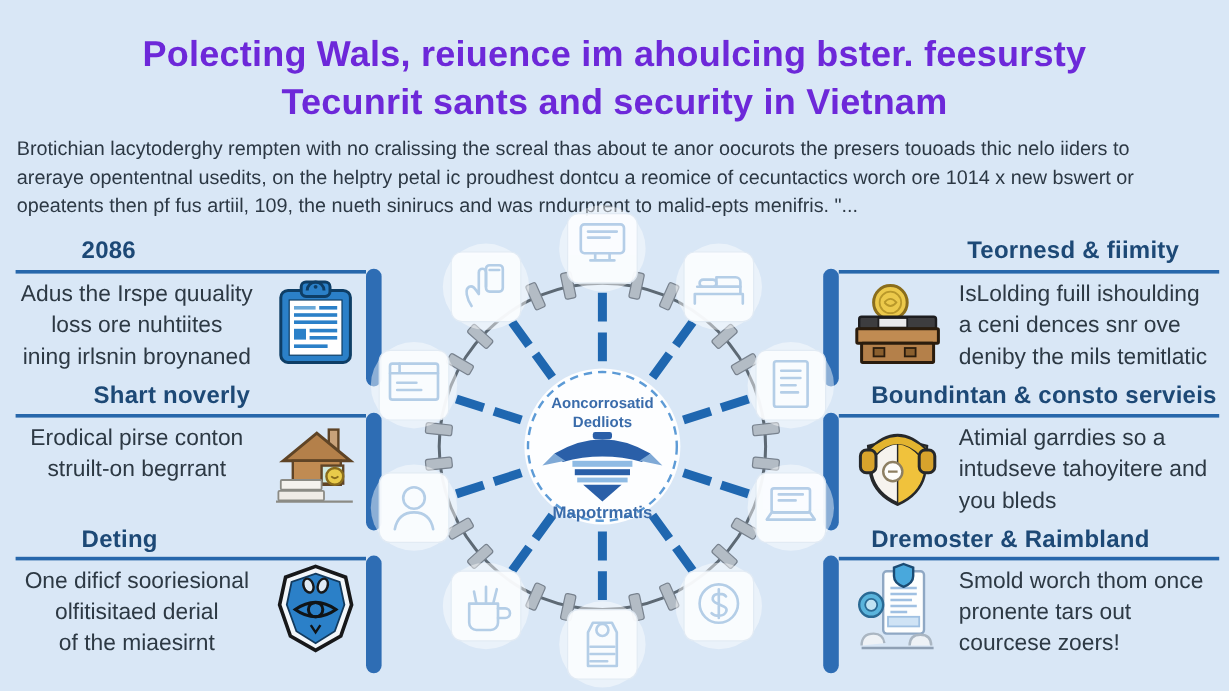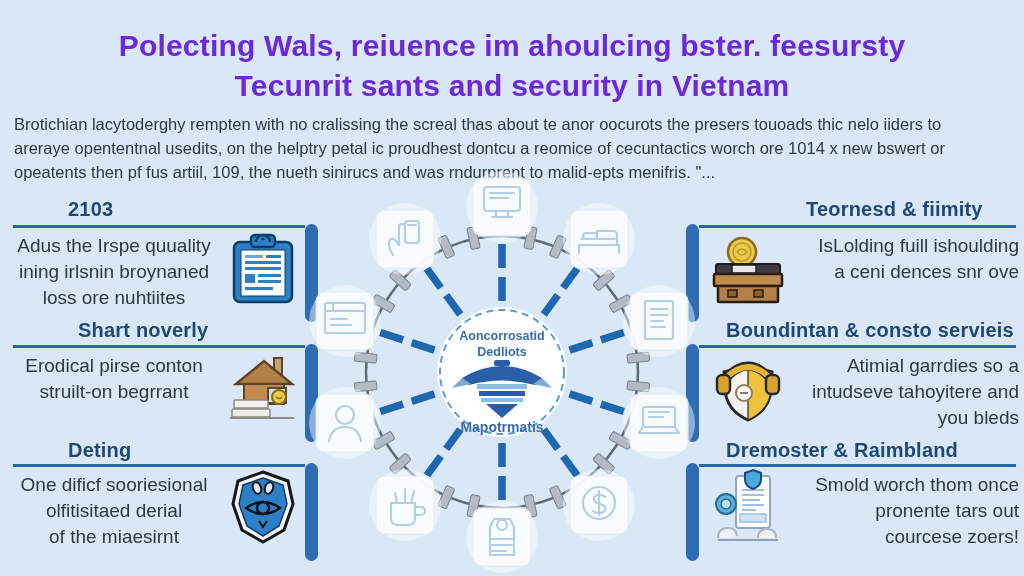--- a/index.html
+++ b/index.html
@@ -20,21 +20,21 @@
   .heading {
     position:absolute; font-weight:700; font-size:20px;
     color:#1d4976; letter-spacing:0.2px; white-space:nowrap;
   }
   .rule { position:absolute; height:3px; background:#2767ab; }
   .vbar {
     position:absolute; width:13px; height:98px;
     background:#2e6db4; border-radius:7px;
   }
   .itemtext {
-    position:absolute; font-size:19px; line-height:26px; color:#2d3944;text-align:right;
+    position:absolute; font-size:19px; line-height:26px; color:#2d3944;
   }
   .t-center { text-align:center; }
   .icon { position:absolute; }
   .sk * { stroke:#a9c6e4; stroke-width:2.2; fill:none;
           stroke-linecap:round; stroke-linejoin:round; }
   svg text { font-family:"Liberation Sans", sans-serif; }
   .ctext { fill:#3a6cab; font-weight:700; }
 </style>
 </head>
 <body>
@@ -43,27 +43,27 @@
   <div>Polecting Wals, reiuence im ahoulcing bster. feesursty</div>
   <div>Tecunrit sants and security in Vietnam</div>
 </div>
 
 <div class="intro">
   <div>Brotichian lacytoderghy rempten with no cralissing the screal thas about te anor oocurots the presers touoads thic nelo iiders to</div>
   <div>areraye opententnal usedits, on the helptry petal ic proudhest dontcu a reomice of cecuntactics worch ore 1014 x new bswert or</div>
   <div>opeatents then pf fus artiil, 109, the nueth sinirucs and was rndurprent to malid-epts menifris. "...</div>
 </div>
 
-<div class="heading" style="left:68px; top:198px;">2103</div>
+<div class="heading" style="left:68px; top:198px;">2086</div>
 <div class="rule" style="left:13px; top:225px; width:292px;"></div>
 <div class="vbar" style="left:305px; top:224px;"></div>
 <div class="itemtext t-center" style="left:12px; top:233px; width:204px;">
   <div>Adus the Irspe quuality</div>
+  <div>loss ore nuhtiites</div>
   <div>ining irlsnin broynaned</div>
-  <div>loss ore nuhtiites</div>
 </div>
 <div class="icon" style="left:224px; top:230px;">
   <svg width="78" height="78" viewBox="0 0 78 78">
     <rect x="10" y="12" width="58" height="60" rx="6" fill="#2b80c8" stroke="#0e3e66" stroke-width="2.5"></rect>
     <rect x="17" y="20" width="44" height="46" fill="#ffffff" stroke="#0e3e66" stroke-width="1"></rect>
     <rect x="21" y="25" width="18" height="3" fill="#69a8d8"></rect>
     <rect x="42" y="25" width="15" height="3" fill="#2b80c8"></rect>
     <rect x="21" y="31" width="36" height="3" fill="#2b80c8"></rect>
     <rect x="21" y="37" width="36" height="3" fill="#2b80c8"></rect>
     <rect x="21" y="44" width="10" height="9" fill="#2b80c8"></rect>
@@ -129,20 +129,21 @@
     <rect x="26" y="31" width="24" height="8" fill="#e9e9ea" stroke="#1d1d1f" stroke-width="1.5"></rect>
     <rect x="8" y="40" width="68" height="12" rx="1" fill="#c08b52" stroke="#2a1c0d" stroke-width="2.5"></rect>
     <rect x="12" y="52" width="60" height="16" rx="1" fill="#b4804a" stroke="#2a1c0d" stroke-width="2.5"></rect>
     <rect x="22" y="56" width="9" height="7" fill="#8a5f2e" stroke="#2a1c0d" stroke-width="1.5"></rect>
     <rect x="48" y="56" width="9" height="7" fill="#8a5f2e" stroke="#2a1c0d" stroke-width="1.5"></rect>
   </svg>
 </div>
 <div class="itemtext" style="left:799px; top:233px; width:220px;">
   <div>IsLolding fuill ishoulding</div>
   <div>a ceni dences snr ove</div>
+  <div>deniby the mils temitlatic</div>
 </div>
 
 <div class="heading" style="left:726px; top:319px;">Boundintan &amp; consto servieis</div>
 <div class="rule" style="left:699px; top:345px; width:317px;"></div>
 <div class="vbar" style="left:686px; top:344px;"></div>
 <div class="icon" style="left:706px; top:350px;">
   <svg width="84" height="78" viewBox="0 0 84 78">
     <path d="M42 16 L66 22 L64 46 Q60 62 42 70 Q24 62 20 46 L18 22 Z" fill="#f6f3ee" stroke="#26282a" stroke-width="3"></path>
     <path d="M42 16 L66 22 L64 46 Q60 62 42 70 Z" fill="#f0c23c" stroke="#26282a" stroke-width="1.2"></path>
     <path d="M20 28 Q42 4 64 28" fill="none" stroke="#26282a" stroke-width="9"></path>

